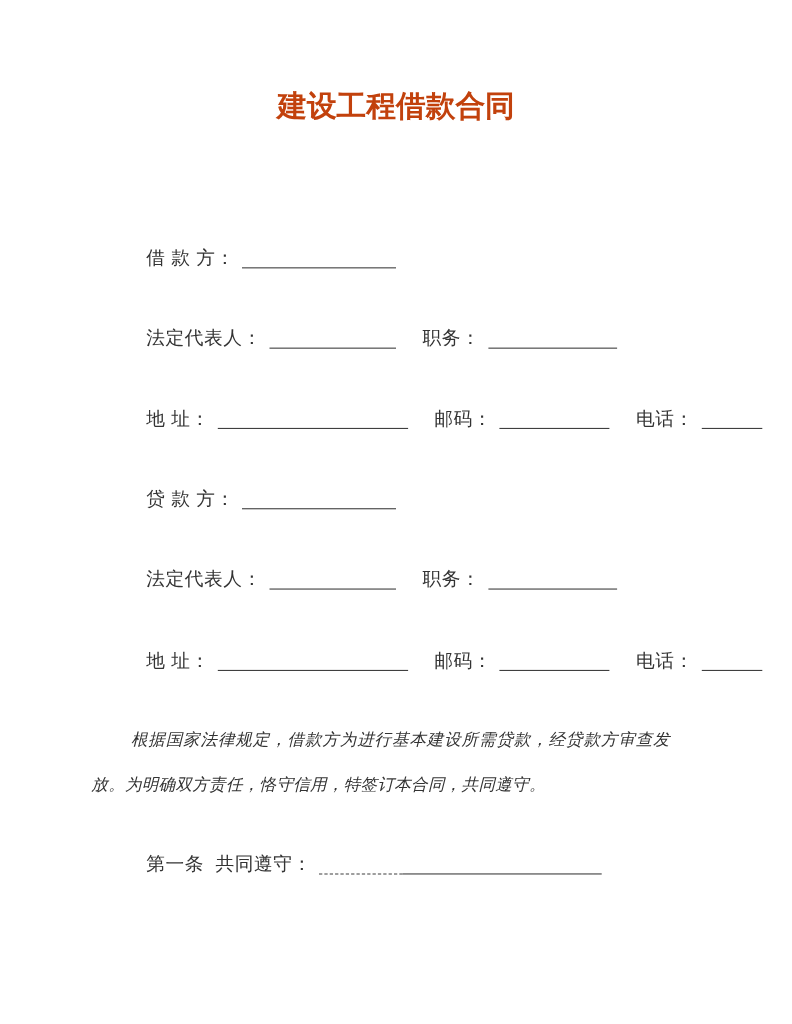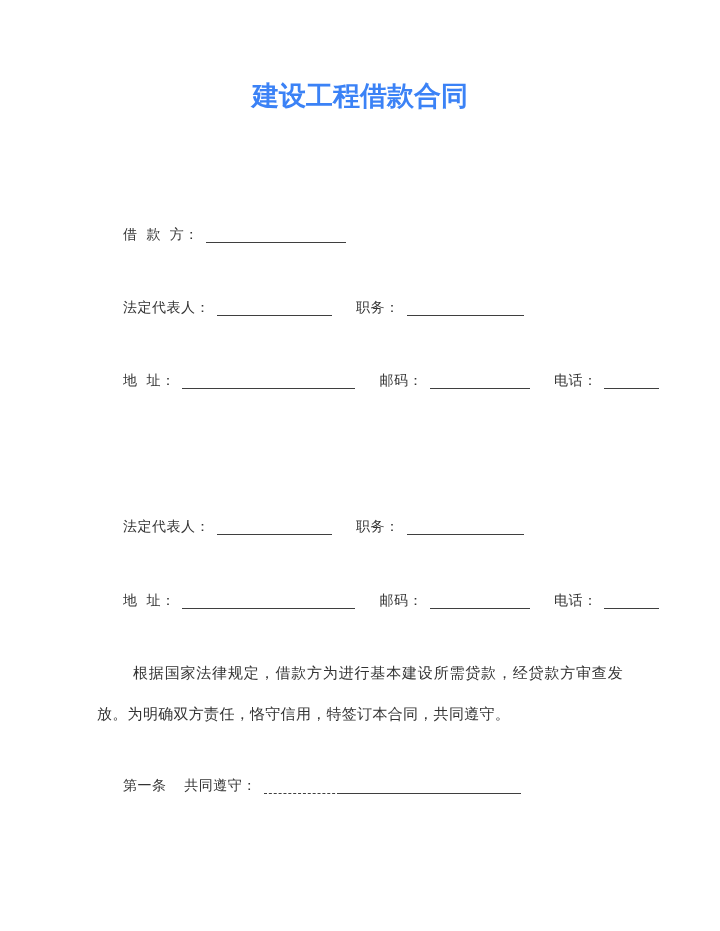--- a/index.html
+++ b/index.html
@@ -19,30 +19,29 @@
   .title {
     position: absolute;
     top: 78px;
     left: 0;
     width: 720px;
     margin: 0;
     text-align: center;
     font-size: 27px;
     font-weight: bold;
     letter-spacing: 0px;
-    color: #3b82f6;
+    color: #c2410c;
   }
   .row {
     position: absolute;
-    left: 123px;
-    font-size: 14px;
+    left: 133px;
+    font-size: 17px;
     line-height: 20px;
     white-space: nowrap;
     letter-spacing: 0.5px;
-    font-family: Liberation Mono, monospace;
   }
   .r1 { top: 225px; }
   .r2 { top: 298px; }
   .r3 { top: 371px; }
   .r4 { top: 444px; }
   .r5 { top: 517px; }
   .r6 { top: 591px; }
   .r7 { top: 776px; }
   .lbl2 { margin-left: 24px; }
   .u {
@@ -56,29 +55,30 @@
   .u-rep   { width: 115px; }
   .u-pos   { width: 117px; }
   .u-addr  { width: 173px; }
   .u-zip   { width: 100px; }
   .u-phone { width: 55px;  }
   .u-dash  { width: 76px; border-bottom: 1px dashed #3f3f3f; }
   .u-purpose { width: 181px; margin-left: 0; }
   .preamble {
     position: absolute;
     top: 652px;
-    left: 97px;
+    left: 83px;
     width: 526px;
     margin: 0;
     font-size: 15px;
     line-height: 41px;
     letter-spacing: 0.3px;
     text-indent: 36px;
     text-align: justify;
     color: #333333;
+    font-style: italic;
   }
 </style>
 </head>
 <body>
 
 <div class="page">
 
   <h1 class="title">建设工程借款合同</h1>
 
   <div class="row r1">
@@ -86,20 +86,23 @@
   </div>
 
   <div class="row r2">
     <span>法定代表人：</span><span class="u u-rep"></span><span class="lbl2">职务：</span><span class="u u-pos"></span>
   </div>
 
   <div class="row r3">
     <span>地 址：</span><span class="u u-addr"></span><span class="lbl2">邮码：</span><span class="u u-zip"></span><span class="lbl2">电话：</span><span class="u u-phone"></span>
   </div>
 
+  <div class="row r4">
+    <span>贷 款 方：</span><span class="u u-name"></span>
+  </div>
 
   <div class="row r5">
     <span>法定代表人：</span><span class="u u-rep"></span><span class="lbl2">职务：</span><span class="u u-pos"></span>
   </div>
 
   <div class="row r6">
     <span>地 址：</span><span class="u u-addr"></span><span class="lbl2">邮码：</span><span class="u u-zip"></span><span class="lbl2">电话：</span><span class="u u-phone"></span>
   </div>
 
   <p class="preamble">根据国家法律规定，借款方为进行基本建设所需贷款，经贷款方审查发放。为明确双方责任，恪守信用，特签订本合同，共同遵守。</p>

